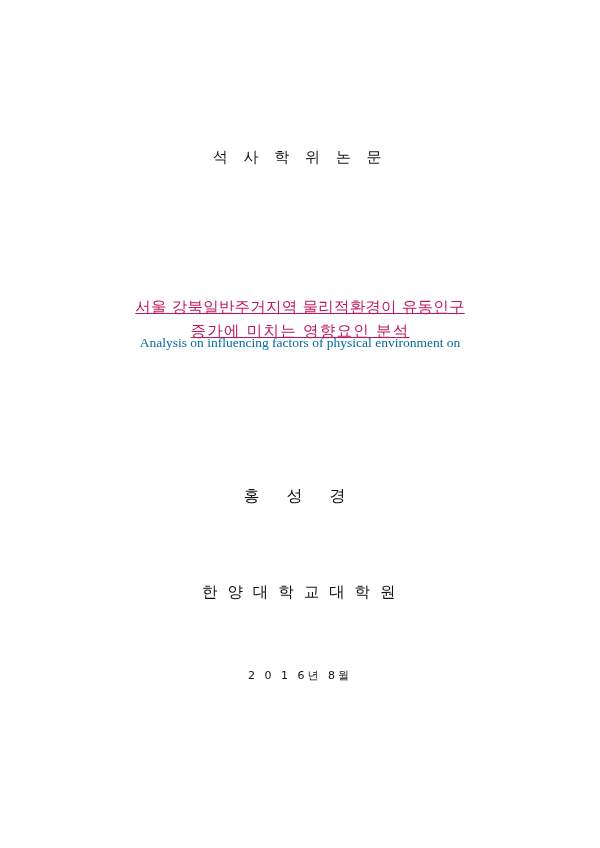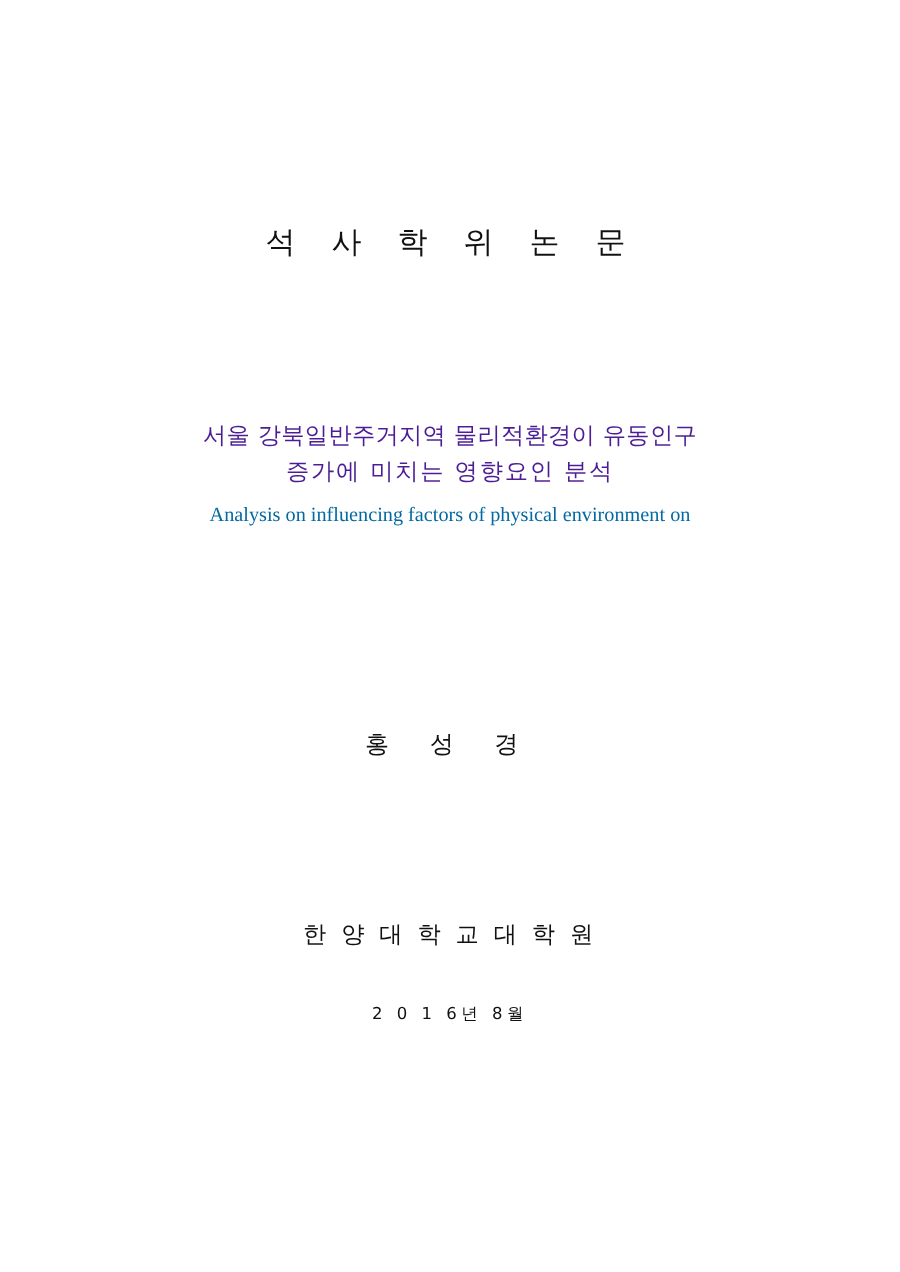--- a/index.html
+++ b/index.html
@@ -22,33 +22,34 @@
     box-sizing: border-box;
   }
   .center-block {
     position: absolute;
     left: 0;
     width: 600px;
     text-align: center;
   }
   .doc-type {
     top: 148px;
-    font-family: Liberation Mono, monospace;
-    font-size: 20px;
+    font-family: Liberation Serif, serif;
+    font-size: 15px;
     letter-spacing: 6px;
     font-weight: 500;
     color: #111;
   }
   .title-ko {
-    top: 278px;
+    top: 295px;
     font-family: "DejaVu Sans", sans-serif;
     font-size: 15.5px;
     line-height: 24px;
     letter-spacing: 0.2px;
-    color: #4c1d95;
+    color: #be185d;
+    text-decoration: underline;
   }
   .title-ko .line2 {
     letter-spacing: 1.2px;
   }
   .title-en {
     top: 332px;
     font-family: "Liberation Serif", serif;
     font-size: 13.5px;
     line-height: 22px;
     color: #0369a1;
@@ -59,21 +60,20 @@
     font-size: 16px;
     letter-spacing: 11px;
     color: #111;
   }
   .institution {
     top: 582px;
     font-family: "DejaVu Sans", sans-serif;
     font-size: 15.5px;
     letter-spacing: 2.5px;
     color: #111;
-    margin-top: 31px;
   }
   .date {
     top: 668px;
     font-family: "DejaVu Sans", sans-serif;
     font-size: 11px;
     letter-spacing: 3px;
     color: #111;
   }
 </style>
 </head>

